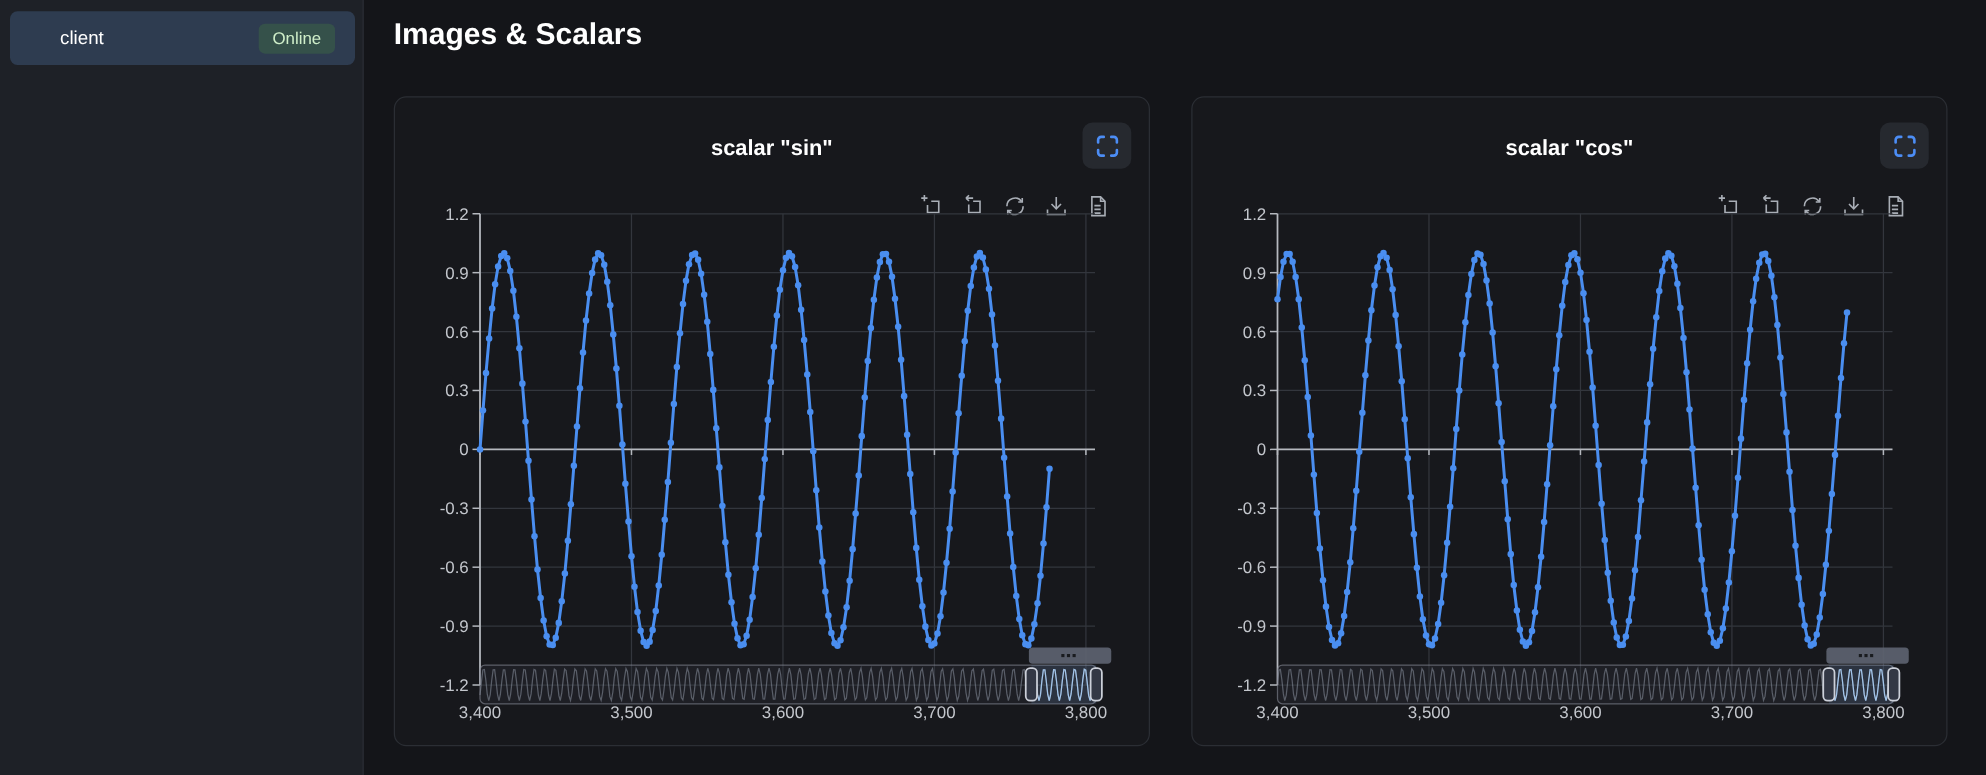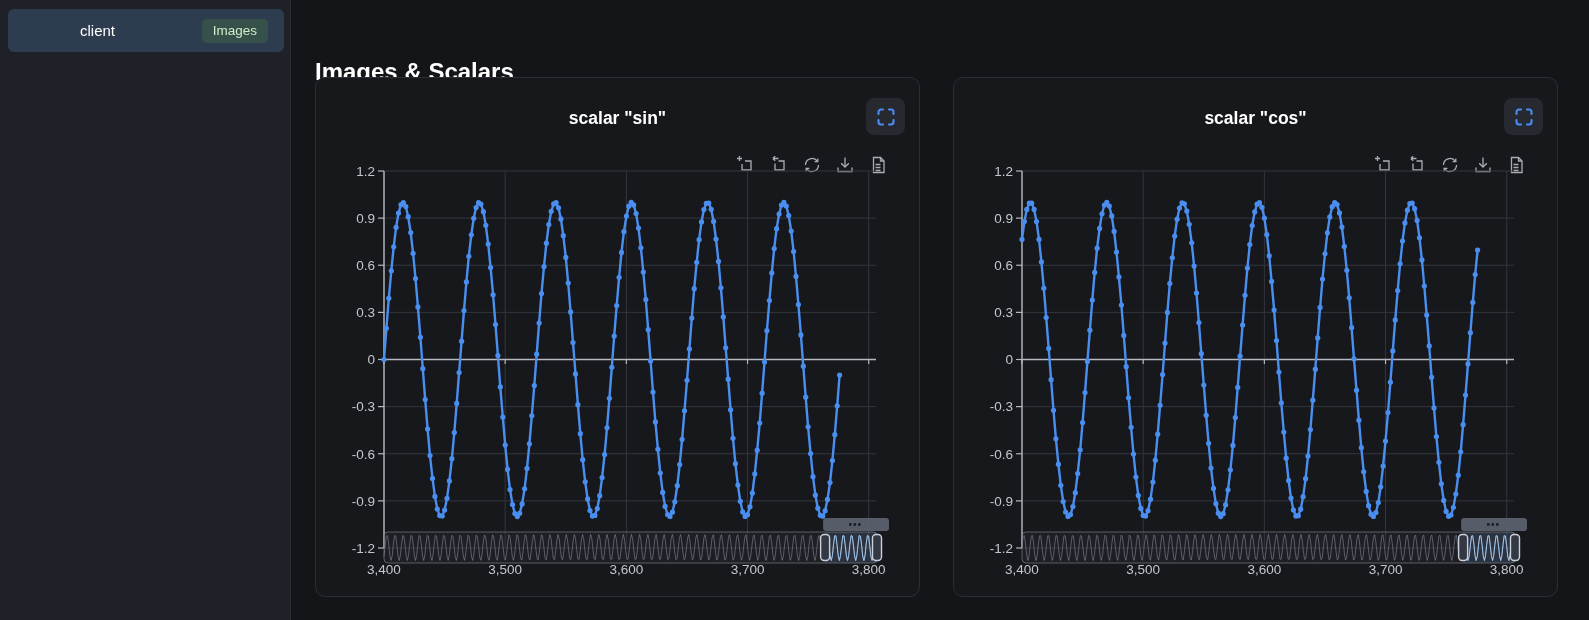--- a/index.html
+++ b/index.html
@@ -11,31 +11,31 @@
   
   .sidebar{
     position:absolute;left:0;top:0;width:291px;height:620px;
     background:#1e2127;border-right:1px solid #2a2d34;box-sizing:border-box;
   }
   .sidebar-item{
     position:absolute;left:8px;top:9px;width:276px;height:43px;
     background:#2e3c50;border-radius:6px;display:flex;align-items:center;
     cursor:pointer;
   }
-  .sidebar-item-label{padding-left:72px;font-size:15px;color:#ffffff;}
+  .sidebar-item-label{padding-left:40px;font-size:15px;color:#ffffff;}
   .badge{
     position:absolute;right:16px;top:50%;transform:translateY(-50%);
     background:#35514a;color:#cfeec9;font-size:13.5px;
     padding:4px 11px;border-radius:5px;line-height:1.2;
   }
   
   .main{position:absolute;left:291px;top:0;width:1298px;height:620px;}
   .page-title{
     position:absolute;left:24px;top:14px;
-    font-size:24px;font-weight:bold;color:#ffffff;margin-top:44px;
+    font-size:24px;font-weight:bold;color:#ffffff;
   }
   .panel{
     position:absolute;top:77px;width:605px;height:520px;
     background:#17181c;border:1px solid #2b2e34;border-radius:10px;
     box-sizing:border-box;
   }
   .panel.p0{left:24px;}
   .panel.p1{left:662px;}
   .chart-title{
     position:absolute;top:30px;left:0;right:0;text-align:center;
@@ -57,21 +57,21 @@
   .chart-mount{position:absolute;left:0;top:93px;width:603px;height:420px;text-align:right;}
   .chart-mount svg{overflow:visible;display:block;}
   svg text{font-family:"Liberation Sans", sans-serif;}
 </style>
 </head>
 <body>
 
 <div class="sidebar">
   <div class="sidebar-item">
     <span class="sidebar-item-label">client</span>
-    <span class="badge">Images</span>
+    <span class="badge">Online</span>
   </div>
 </div>
 
 <div class="main">
   <div class="page-title">Images &amp; Scalars</div>
 
   <div class="panel p0">
     <div class="chart-title">scalar "sin"</div>
     <button class="fullscreen-btn">
       <svg width="20" height="20" viewBox="0 0 20 20" fill="none" stroke="#4c8df5" stroke-width="2.1" stroke-linecap="round">

